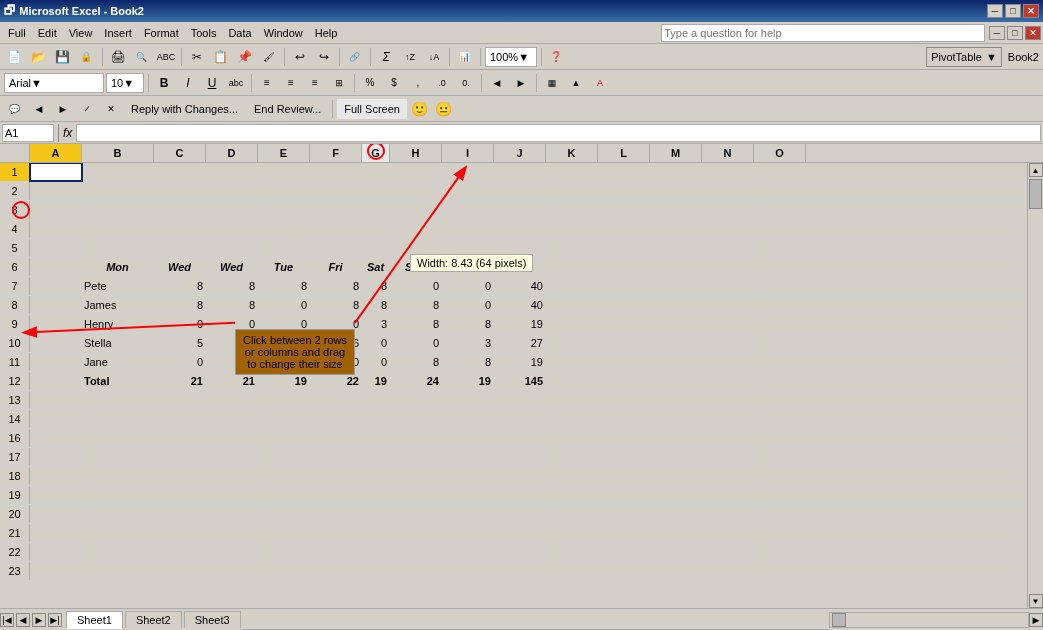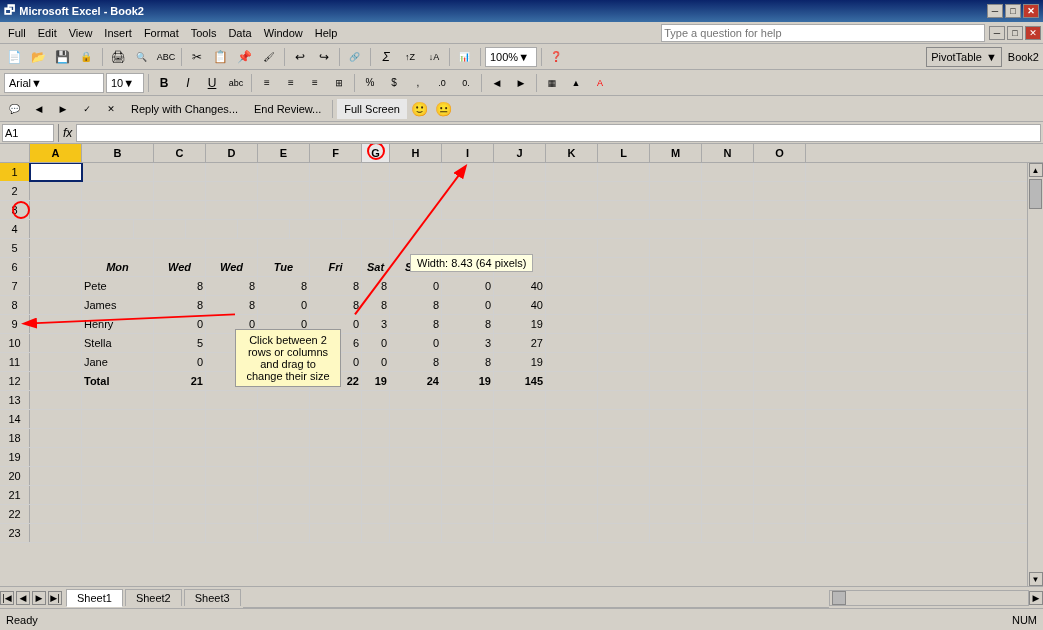--- a/index.html
+++ b/index.html
@@ -691,20 +691,58 @@
             <div class="cell" style="width: 52px; min-width: 52px;"></div>
             <div class="cell" style="width: 52px; min-width: 52px;"></div>
             <div class="cell" style="width: 52px; min-width: 52px;"></div>
             <div class="cell" style="width: 52px; min-width: 52px;"></div>
             <div class="cell" style="width: 52px; min-width: 52px;"></div>
             <div class="cell" style="width: 52px; min-width: 52px;"></div>
             <div class="cell" style="width: 52px; min-width: 52px;"></div>
             <div style="flex: 1 1 0%;"></div>
           </div>
           <div class="grid-row">
+            <div class="row-num" style="width: 30px; min-width: 30px;">16</div>
+            <div class="cell" style="width: 52px; min-width: 52px;"></div>
+            <div class="cell" style="width: 72px; min-width: 72px;"></div>
+            <div class="cell" style="width: 52px; min-width: 52px;"></div>
+            <div class="cell" style="width: 52px; min-width: 52px;"></div>
+            <div class="cell" style="width: 52px; min-width: 52px;"></div>
+            <div class="cell" style="width: 52px; min-width: 52px;"></div>
+            <div class="cell" style="width: 28px; min-width: 28px;"></div>
+            <div class="cell" style="width: 52px; min-width: 52px;"></div>
+            <div class="cell" style="width: 52px; min-width: 52px;"></div>
+            <div class="cell" style="width: 52px; min-width: 52px;"></div>
+            <div class="cell" style="width: 52px; min-width: 52px;"></div>
+            <div class="cell" style="width: 52px; min-width: 52px;"></div>
+            <div class="cell" style="width: 52px; min-width: 52px;"></div>
+            <div class="cell" style="width: 52px; min-width: 52px;"></div>
+            <div class="cell" style="width: 52px; min-width: 52px;"></div>
+            <div style="flex: 1 1 0%;"></div>
+          </div>
+          <div class="grid-row">
+            <div class="row-num" style="width: 30px; min-width: 30px;">17</div>
+            <div class="cell" style="width: 52px; min-width: 52px;"></div>
+            <div class="cell" style="width: 72px; min-width: 72px;"></div>
+            <div class="cell" style="width: 52px; min-width: 52px;"></div>
+            <div class="cell" style="width: 52px; min-width: 52px;"></div>
+            <div class="cell" style="width: 52px; min-width: 52px;"></div>
+            <div class="cell" style="width: 52px; min-width: 52px;"></div>
+            <div class="cell" style="width: 28px; min-width: 28px;"></div>
+            <div class="cell" style="width: 52px; min-width: 52px;"></div>
+            <div class="cell" style="width: 52px; min-width: 52px;"></div>
+            <div class="cell" style="width: 52px; min-width: 52px;"></div>
+            <div class="cell" style="width: 52px; min-width: 52px;"></div>
+            <div class="cell" style="width: 52px; min-width: 52px;"></div>
+            <div class="cell" style="width: 52px; min-width: 52px;"></div>
+            <div class="cell" style="width: 52px; min-width: 52px;"></div>
+            <div class="cell" style="width: 52px; min-width: 52px;"></div>
+            <div style="flex: 1 1 0%;"></div>
+          </div>
+          <div class="grid-row">
             <div class="row-num" style="width: 30px; min-width: 30px;">18</div>
             <div class="cell" style="width: 52px; min-width: 52px;"></div>
             <div class="cell" style="width: 72px; min-width: 72px;"></div>
             <div class="cell" style="width: 52px; min-width: 52px;"></div>
             <div class="cell" style="width: 52px; min-width: 52px;"></div>
             <div class="cell" style="width: 52px; min-width: 52px;"></div>
             <div class="cell" style="width: 52px; min-width: 52px;"></div>
             <div class="cell" style="width: 28px; min-width: 28px;"></div>
             <div class="cell" style="width: 52px; min-width: 52px;"></div>
             <div class="cell" style="width: 52px; min-width: 52px;"></div>
@@ -824,21 +862,21 @@
       <line x1="235" y1="185" x2="25" y2="195" stroke="red" stroke-width="2" marker-end="url(#arrowhead)"></line>
 
       <line x1="355" y1="185" x2="465" y2="25" stroke="red" stroke-width="2" marker-end="url(#arrowhead)"></line>
       <defs>
         <marker id="arrowhead" markerWidth="8" markerHeight="6" refX="6" refY="3" orient="auto">
           <polygon points="0 0, 8 3, 0 6" fill="red"></polygon>
         </marker>
       </defs>
     </svg>
 
-    <div class="callout-box" style="position:absolute; top:185px; left:235px; width:106px; background:#fef9c3; border:1px solid #999; padding:4px 6px; font-size:11px; text-align:center; z-index:60;">
+    <div class="callout-box" style="position:absolute; top:185px; left:235px; width:120px; background:#a16207; border:1px solid #999; padding:4px 6px; font-size:11px; text-align:center; z-index:60;">
       <span>Click between 2 rows or columns and drag to change their size</span>
     </div>
 
     <div style="position:absolute; top:57px; left:12px; width:18px; height:18px; border:2px solid red; border-radius:50%; pointer-events:none; z-index:60;"></div>
 
   </div>
 
   <div style="display:flex; flex-direction:column;">
     <div style="display:flex; align-items:center; background:#d4d0c8; height:22px; border-top:1px solid #aaa;">
       <div class="tab-nav">
@@ -851,19 +889,15 @@
       <div class="sheet-tab">Sheet2</div>
       <div class="sheet-tab">Sheet3</div>
       <div style="flex:1; border-bottom:1px solid #aaa; height:100%;"></div>
 
       <div style="display:flex; align-items:center; width:200px; height:16px; background:#d4d0c8; border:1px solid #aaa;">
         <div style="width:14px; height:14px; background:#b8b8b8; border:1px solid #888; margin-left:2px;"></div>
       </div>
       <div class="tab-nav-btn">▶</div>
     </div>
 
-    <div class="status-bar">
-      <span>Ready</span>
-      <span>NUM</span>
-    </div>
   </div>
 
 </div>
 
 </body></html>

